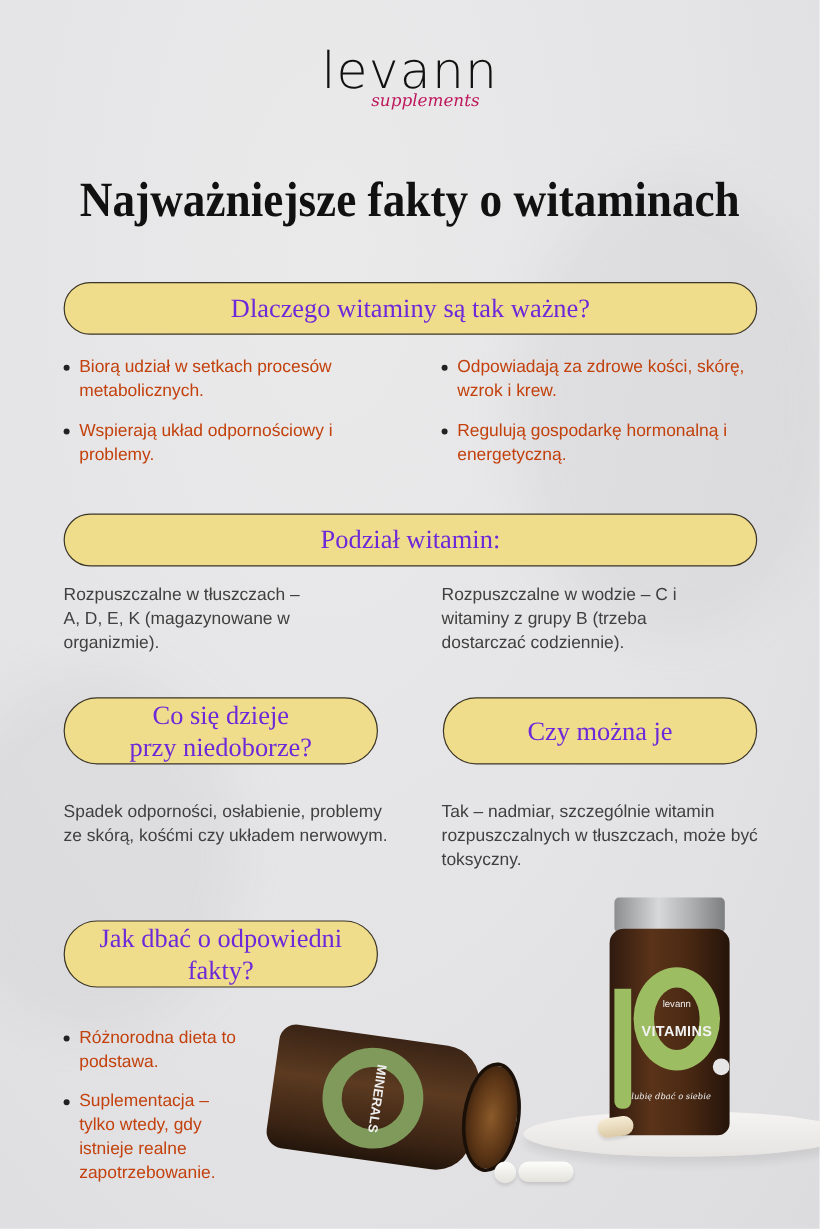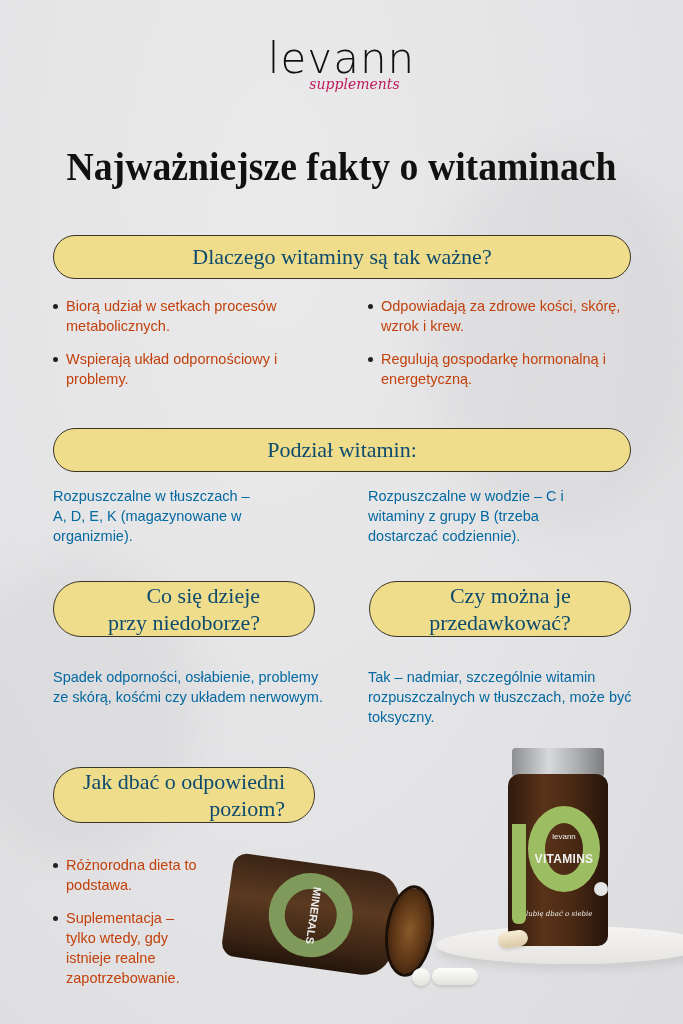--- a/index.html
+++ b/index.html
@@ -24,26 +24,26 @@
     color: #be185d; margin-top: -4px; margin-left: 26px; line-height: 16px;
   }
   .title {
     position: absolute; left: 0; width: 683px; top: 141px; text-align: center;
     font-family: "Liberation Serif", "DejaVu Serif", serif; font-size: 41px;
     color: #111; line-height: 50px; transform: scaleX(0.92);
   }
   .pill {
     position: absolute; background: #f0dd8c; border: 1.4px solid #3a3526;
     border-radius: 40px; display: flex; align-items: center; justify-content: center;
-    text-align: right; font-family: "Liberation Serif", "DejaVu Serif", serif;
-    color: #0c4a6e;
+    text-align: center; font-family: "Liberation Serif", "DejaVu Serif", serif;
+    color: #6d28d9;
   }
   .pill-wide { left: 53px; width: 578px; height: 44px; font-size: 22px; }
   .pill-half { height: 56px; font-size: 22px; line-height: 27px; }
-  .txt { position: absolute; font-size: 14.5px; line-height: 20px; color: #0369a1; }
+  .txt { position: absolute; font-size: 14.5px; line-height: 20px; color: #404040; }
   .bullet { position: absolute; font-size: 14.5px; line-height: 20px; color: #c2410c; padding-left: 14px; }
   .bullet::before {
     content: ""; position: absolute; left: 1px; top: 8px; width: 5px; height: 5px;
     background: #222; border-radius: 50%;
   }
   
   .plate {
     position: absolute; left: 436px; top: 926px; width: 270px; height: 38px;
     background: linear-gradient(#f5f4f3, #e6e4e1); border-radius: 50% / 50%;
     box-shadow: 0 6px 8px rgba(0,0,0,0.08);
@@ -125,30 +125,29 @@
 
 <div class="pill pill-half" style="left:53px;top:581px;width:262px;">
   <span>
     <span>Co się dzieje</span><br>
     <span>przy niedoborze?</span>
   </span>
 </div>
 <div class="pill pill-half" style="left:369px;top:581px;width:262px;">
   <span>
     <span>Czy można je</span><br>
-    <span>przedawkować?</span>
   </span>
 </div>
 <div class="txt" style="left:53px;top:667px;width:270px;">Spadek odporności, osłabienie, problemy ze skórą, kośćmi czy układem nerwowym.</div>
 <div class="txt" style="left:368px;top:667px;width:280px;">Tak – nadmiar, szczególnie witamin rozpuszczalnych w tłuszczach, może być toksyczny.</div>
 
 <div class="pill pill-half" style="left:53px;top:767px;width:262px;">
   <span>
     <span>Jak dbać o odpowiedni</span><br>
-    <span>poziom?</span>
+    <span>fakty?</span>
   </span>
 </div>
 <div class="bullet" style="left:52px;top:855px;width:145px;">Różnorodna dieta to podstawa.</div>
 <div class="bullet" style="left:52px;top:908px;width:145px;">Suplementacja – tylko wtedy, gdy istnieje realne zapotrzebowanie.</div>
 
 <div class="plate"></div>
 
 <div class="jar-up">
   <div class="jar-lid"></div>
   <div class="jar-body">

